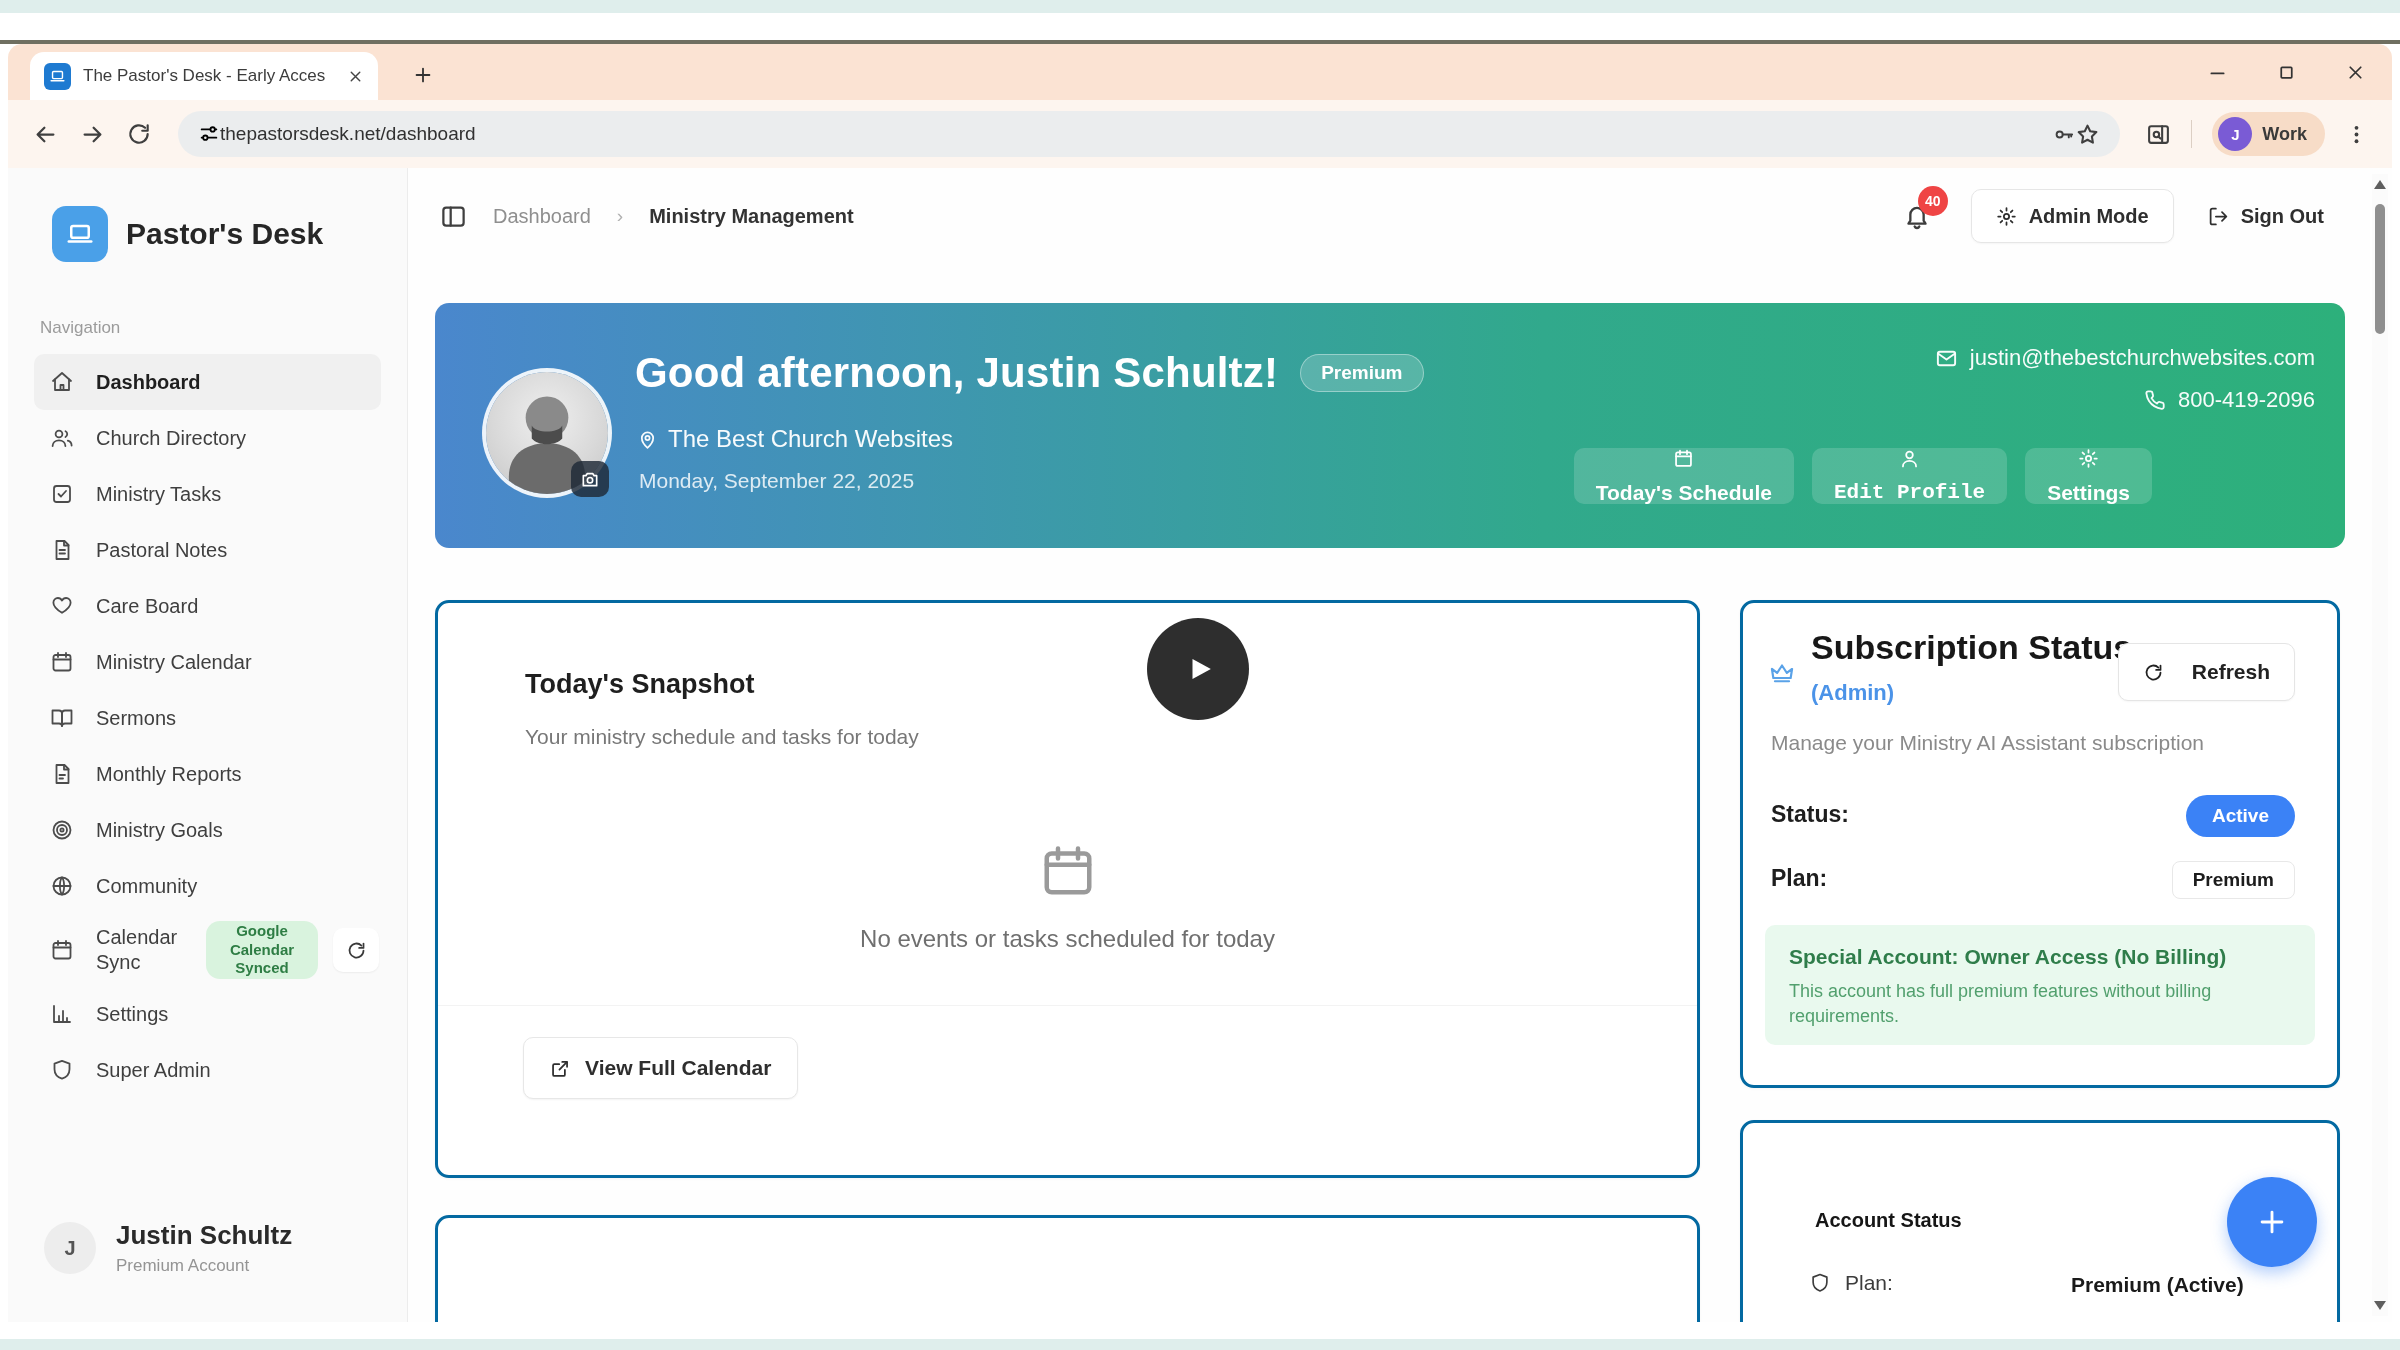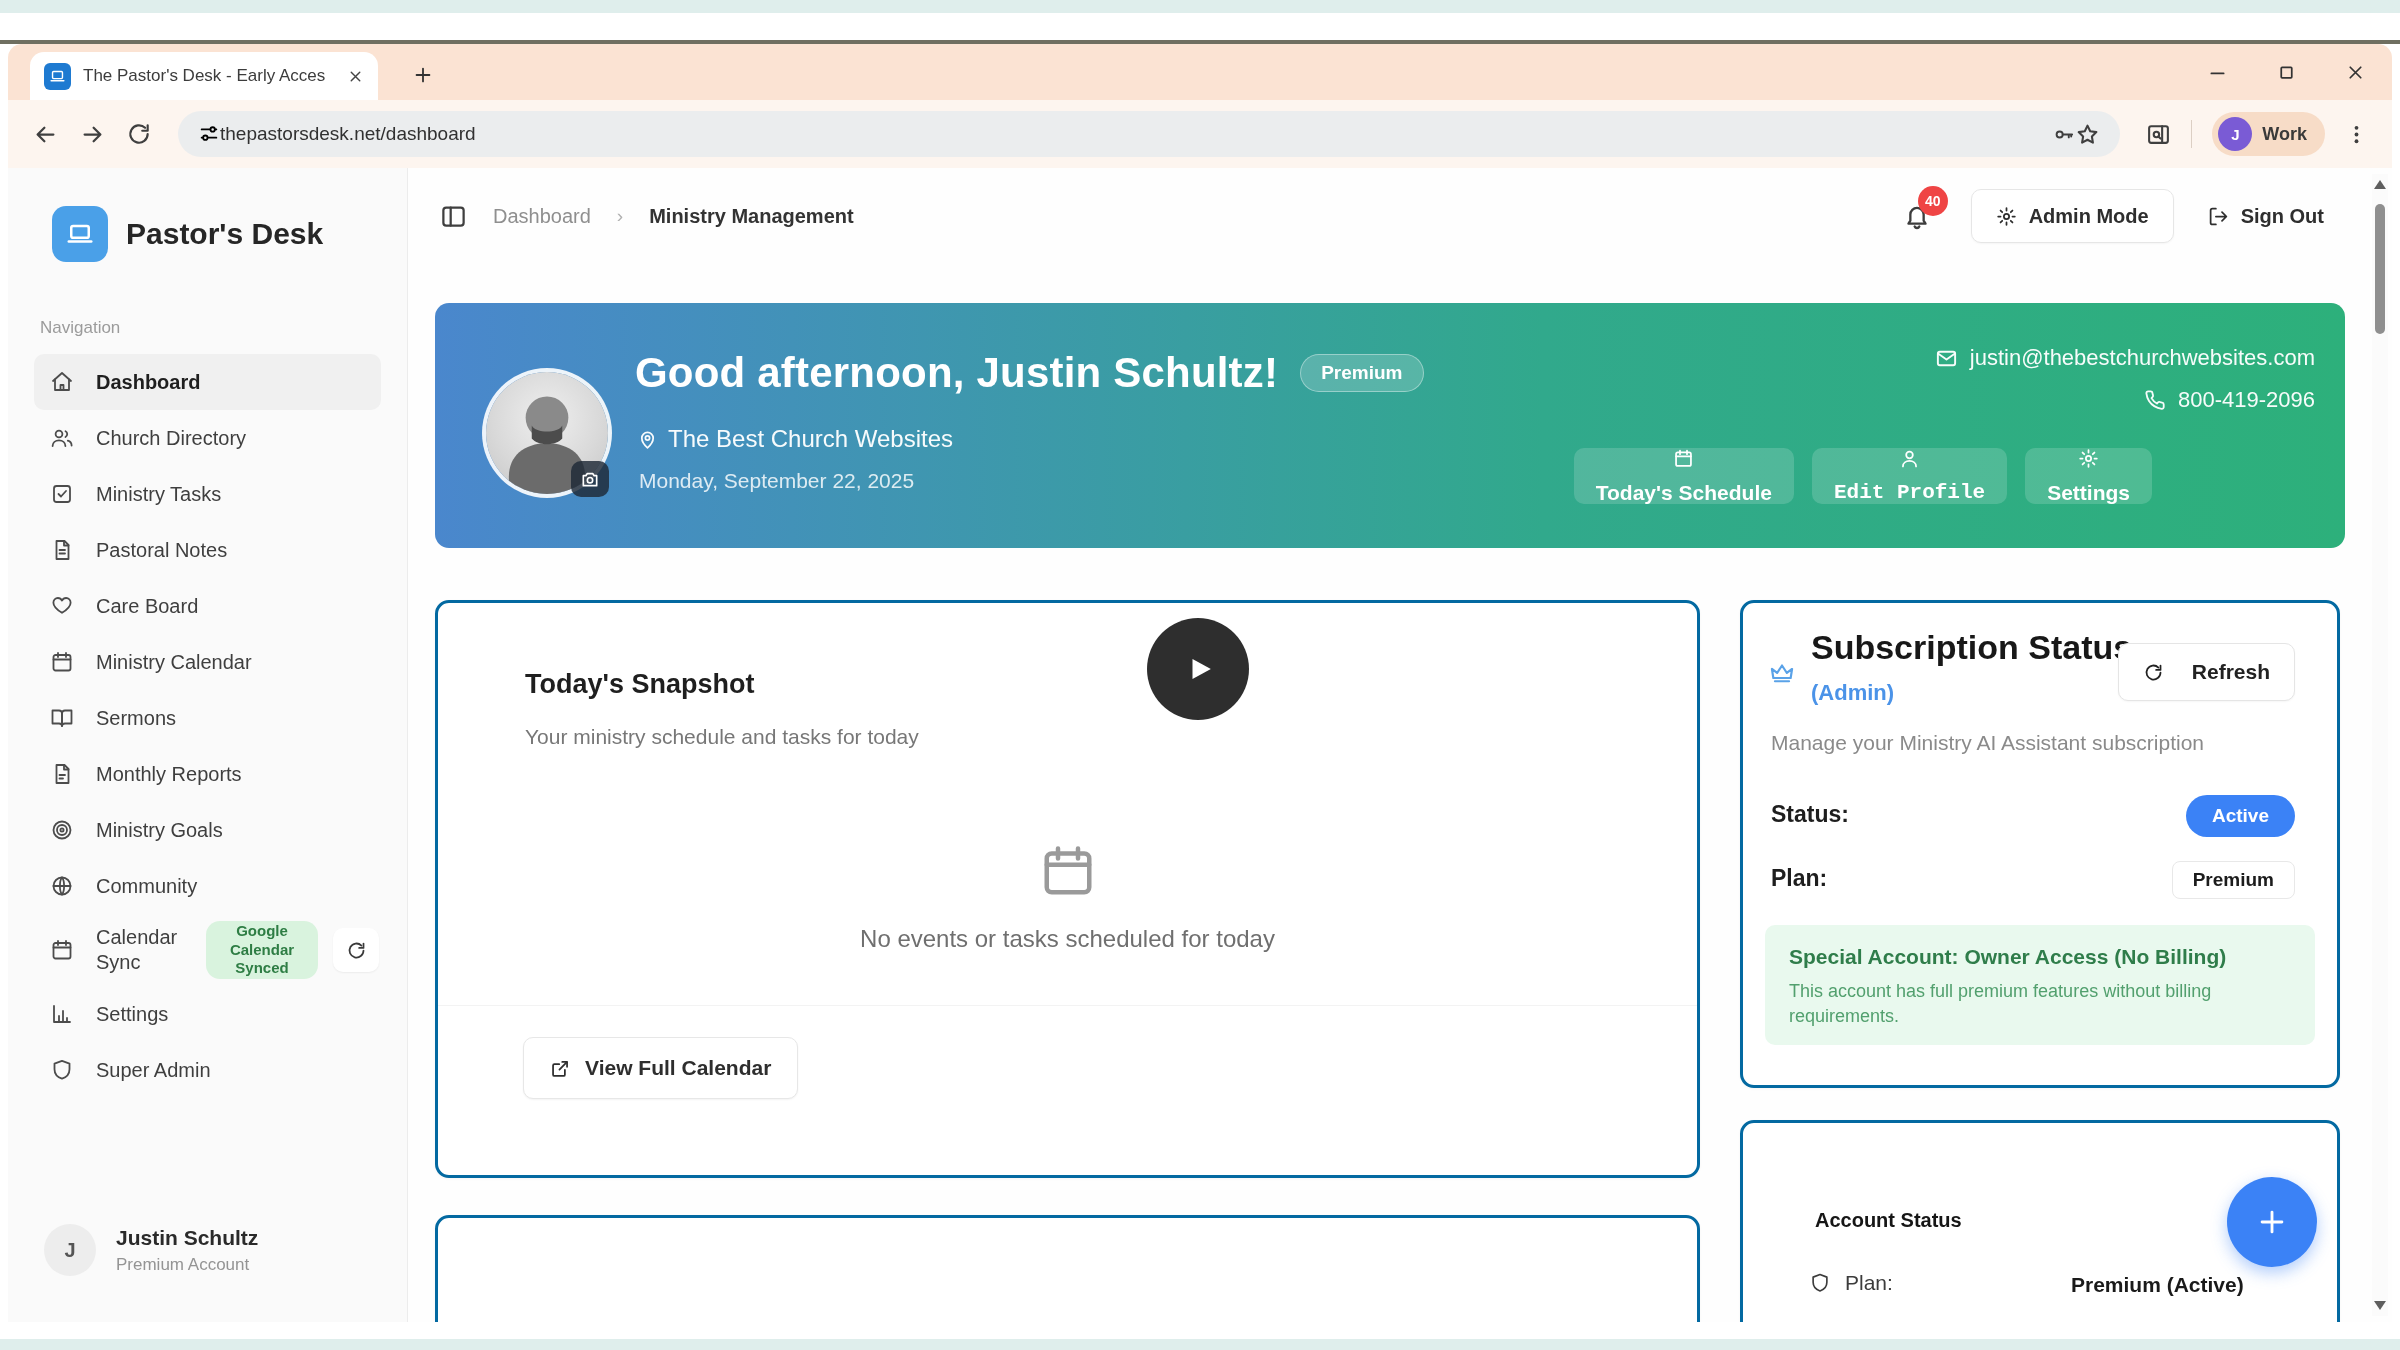--- a/index.html
+++ b/index.html
@@ -43,21 +43,21 @@
   .nav-item { height:56px; display:flex; align-items:center; gap:22px; padding:0 16px; border-radius:10px; font-size:20px; color:#3f3f3f; cursor:pointer; }
   .nav-item .nic { color:#4c4c4c; flex:0 0 auto; }
   .nav-item.active { background:#f0f0f0; font-weight:600; color:#1f1f1f; }
   #nav-sync { height:72px; position:relative; align-items:center; }
   #sync-label { width:112px; line-height:1.25; }
   #sync-badge { position:absolute; left:172px; top:7px; width:112px; height:58px; background:#d9f3de; border-radius:14px; overflow:hidden; display:flex; align-items:center; justify-content:center; text-align:center; padding:2px 6px; }
   #sync-badge-text { font-size:15px; font-weight:bold; color:#2e7d44; line-height:1.25; }
   #sync-refresh { position:absolute; right:2px; top:14px; width:46px; height:44px; background:#ffffff; border-radius:10px; display:flex; align-items:center; justify-content:center; color:#3a3a3a; box-shadow:0 1px 2px rgba(0,0,0,.06); }
   #user-row { margin-top:auto; display:flex; align-items:center; gap:20px; padding:10px 6px 0 10px; }
   #user-avatar { width:52px; height:52px; border-radius:50%; background:#ededed; color:#555; font-size:20px; font-weight:bold; display:flex; align-items:center; justify-content:center; }
-  #user-name { font-size:21px; font-weight:bold; color:#2a2a2a; margin-bottom:5px; }
+  #user-name { font-size:26px; font-weight:bold; color:#2a2a2a; margin-bottom:5px; }
   #user-plan { font-size:17px; color:#949494; }
 
   
   #main { flex:1; position:relative; background:#fefefe; overflow:hidden; }
   #main-header { position:absolute; left:32px; top:18px; right:60px; height:60px; display:flex; align-items:center; gap:26px; }
   #panel-toggle { color:#3f3f3f; }
   #crumb1 { font-size:20px; color:#8f8f8f; }
   #crumb-sep { font-size:19px; color:#b0b0b0; }
   #crumb2 { font-size:20px; color:#333; font-weight:600; }
   #header-spacer { flex:1; }

